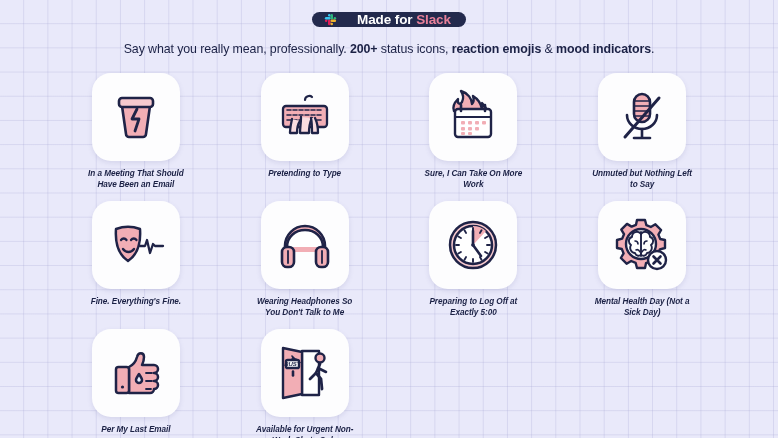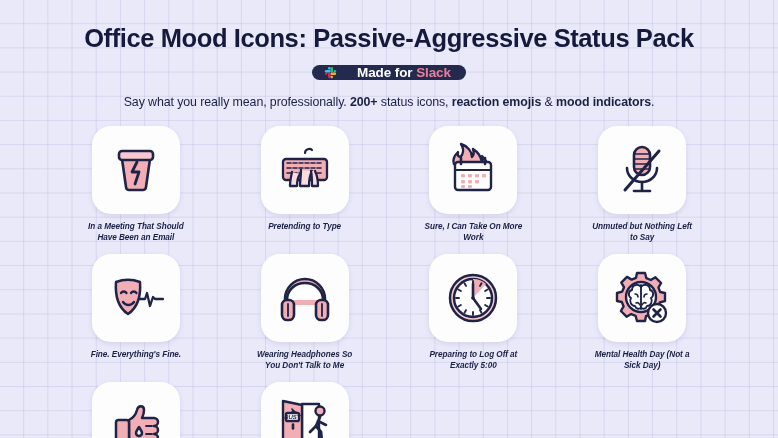--- a/index.html
+++ b/index.html
@@ -96,21 +96,20 @@
     font-weight: bold;
     color: #1B2145;
     letter-spacing: -0.05px;
   }
 </style>
 </head>
 <body>
 
 <div class="page">
 
-  <div class="title">Office Mood Icons: Passive-Aggressive Status Pack</div>
 
   <div class="badge">
     <span>
       <svg class="slack-logo" viewBox="0 0 48 48">
         <g>
           <path d="M14 28a4 4 0 1 1-4-4h4v4z" fill="#E01E5A"></path>
           <path d="M16 28a4 4 0 0 1 8 0v10a4 4 0 0 1-8 0V28z" fill="#E01E5A"></path>
           <path d="M20 14a4 4 0 1 1 4-4v4h-4z" fill="#36C5F0"></path>
           <path d="M20 16a4 4 0 0 1 0 8H10a4 4 0 0 1 0-8h10z" fill="#36C5F0"></path>
           <path d="M34 20a4 4 0 1 1 4 4h-4v-4z" fill="#2EB67D"></path>

